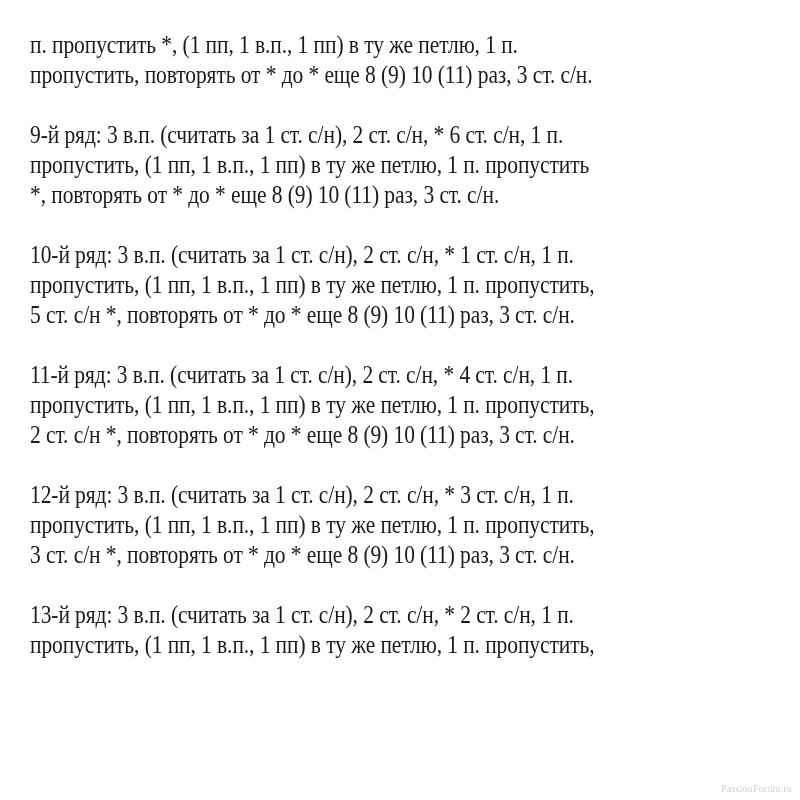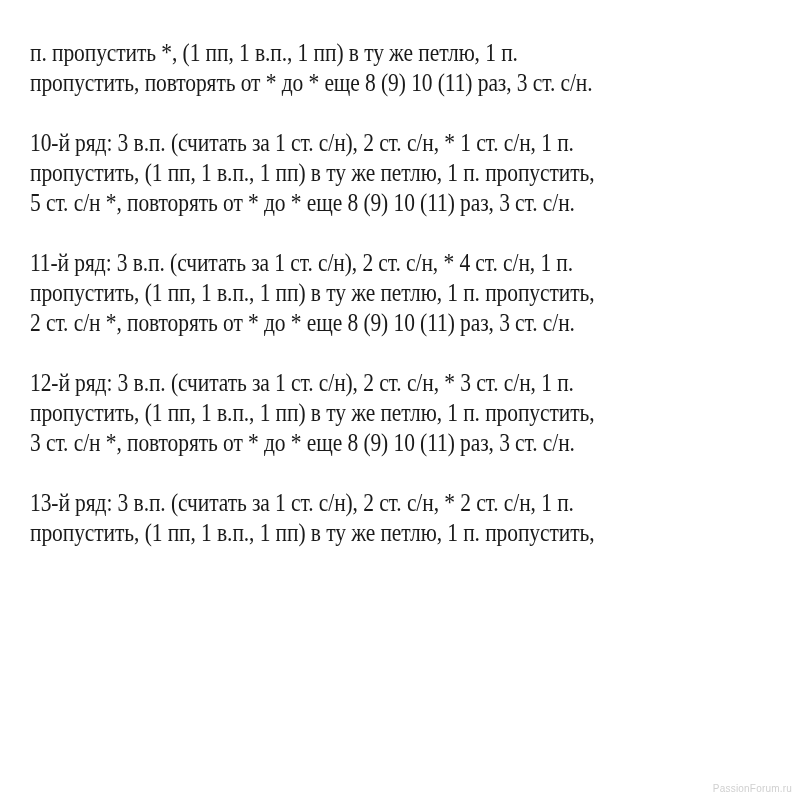--- a/index.html
+++ b/index.html
@@ -15,53 +15,58 @@
       font-family: "Liberation Serif", "DejaVu Serif", serif;
       color: #1a1a1a;
     }
     .page {
       position: absolute;
       left: 30px;
       top: 22px;
       width: 760px;
     }
     .para {
-      margin: 16px 0 30px 0;
+      margin: 8px 0 30px 0;
     }
     .line {
       display: block;
       height: 30px;
       line-height: 30px;
       font-size: 25px;
       white-space: nowrap;
       transform-origin: left center;
       transform: scaleX(0.86);
       letter-spacing: -0.1px;
     }
     .watermark {
       position: absolute;
       right: 8px;
       bottom: 6px;
-      font-family: Liberation Sans, sans-serif;
+      font-family: Liberation Serif, serif;
       font-size: 10px;
       color: #d0d0d0;
       letter-spacing: 0.2px;
     }
   </style>
 </head>
 <body>
 
 <div class="page">
 
   <div class="para">
     <span class="line">п. пропустить *, (1 пп, 1 в.п., 1 пп) в ту же петлю, 1 п.</span>
     <span class="line">пропустить, повторять от * до * еще 8 (9) 10 (11) раз, 3 ст. с/н.</span>
   </div>
 
 
+  <div class="para">
+    <span class="line">9-й ряд: 3 в.п. (считать за 1 ст. с/н), 2 ст. с/н, * 6 ст. с/н, 1 п.</span>
+    <span class="line">пропустить, (1 пп, 1 в.п., 1 пп) в ту же петлю, 1 п. пропустить</span>
+    <span class="line">*, повторять от * до * еще 8 (9) 10 (11) раз, 3 ст. с/н.</span>
+  </div>
 
   <div class="para">
     <span class="line">10-й ряд: 3 в.п. (считать за 1 ст. с/н), 2 ст. с/н, * 1 ст. с/н, 1 п.</span>
     <span class="line">пропустить, (1 пп, 1 в.п., 1 пп) в ту же петлю, 1 п. пропустить,</span>
     <span class="line">5 ст. с/н *, повторять от * до * еще 8 (9) 10 (11) раз, 3 ст. с/н.</span>
   </div>
 
   <div class="para">
     <span class="line">11-й ряд: 3 в.п. (считать за 1 ст. с/н), 2 ст. с/н, * 4 ст. с/н, 1 п.</span>
     <span class="line">пропустить, (1 пп, 1 в.п., 1 пп) в ту же петлю, 1 п. пропустить,</span>

